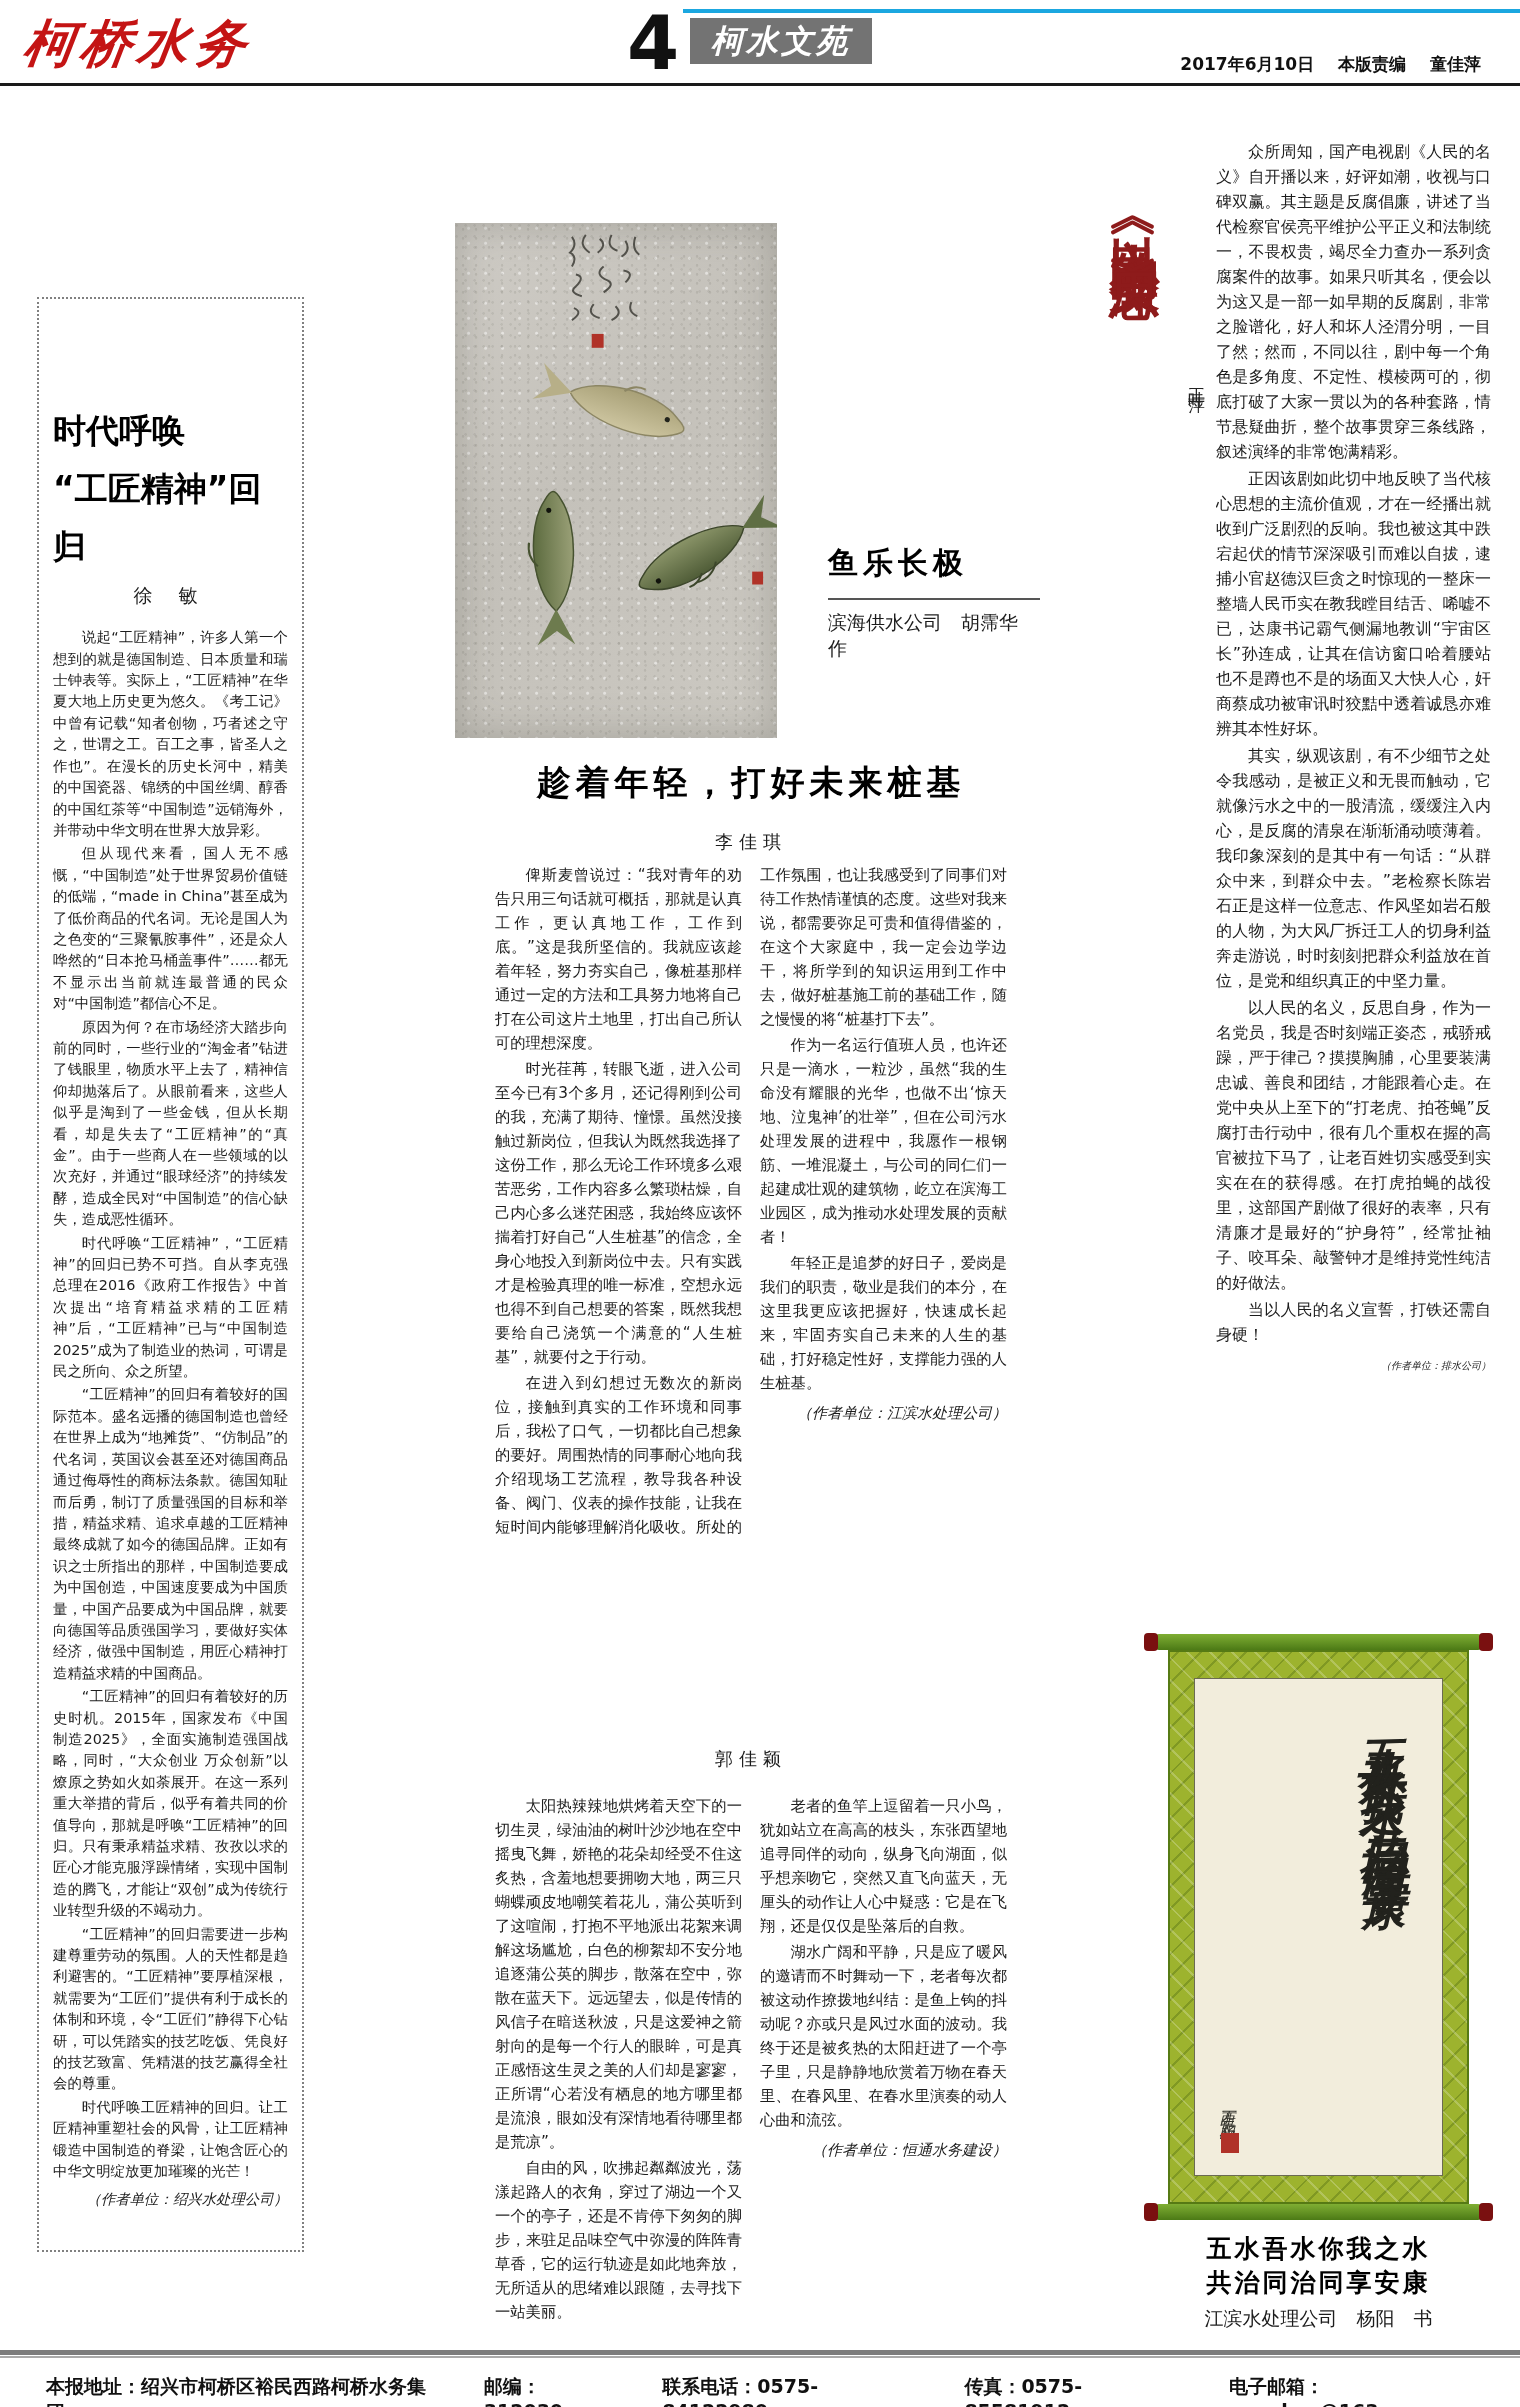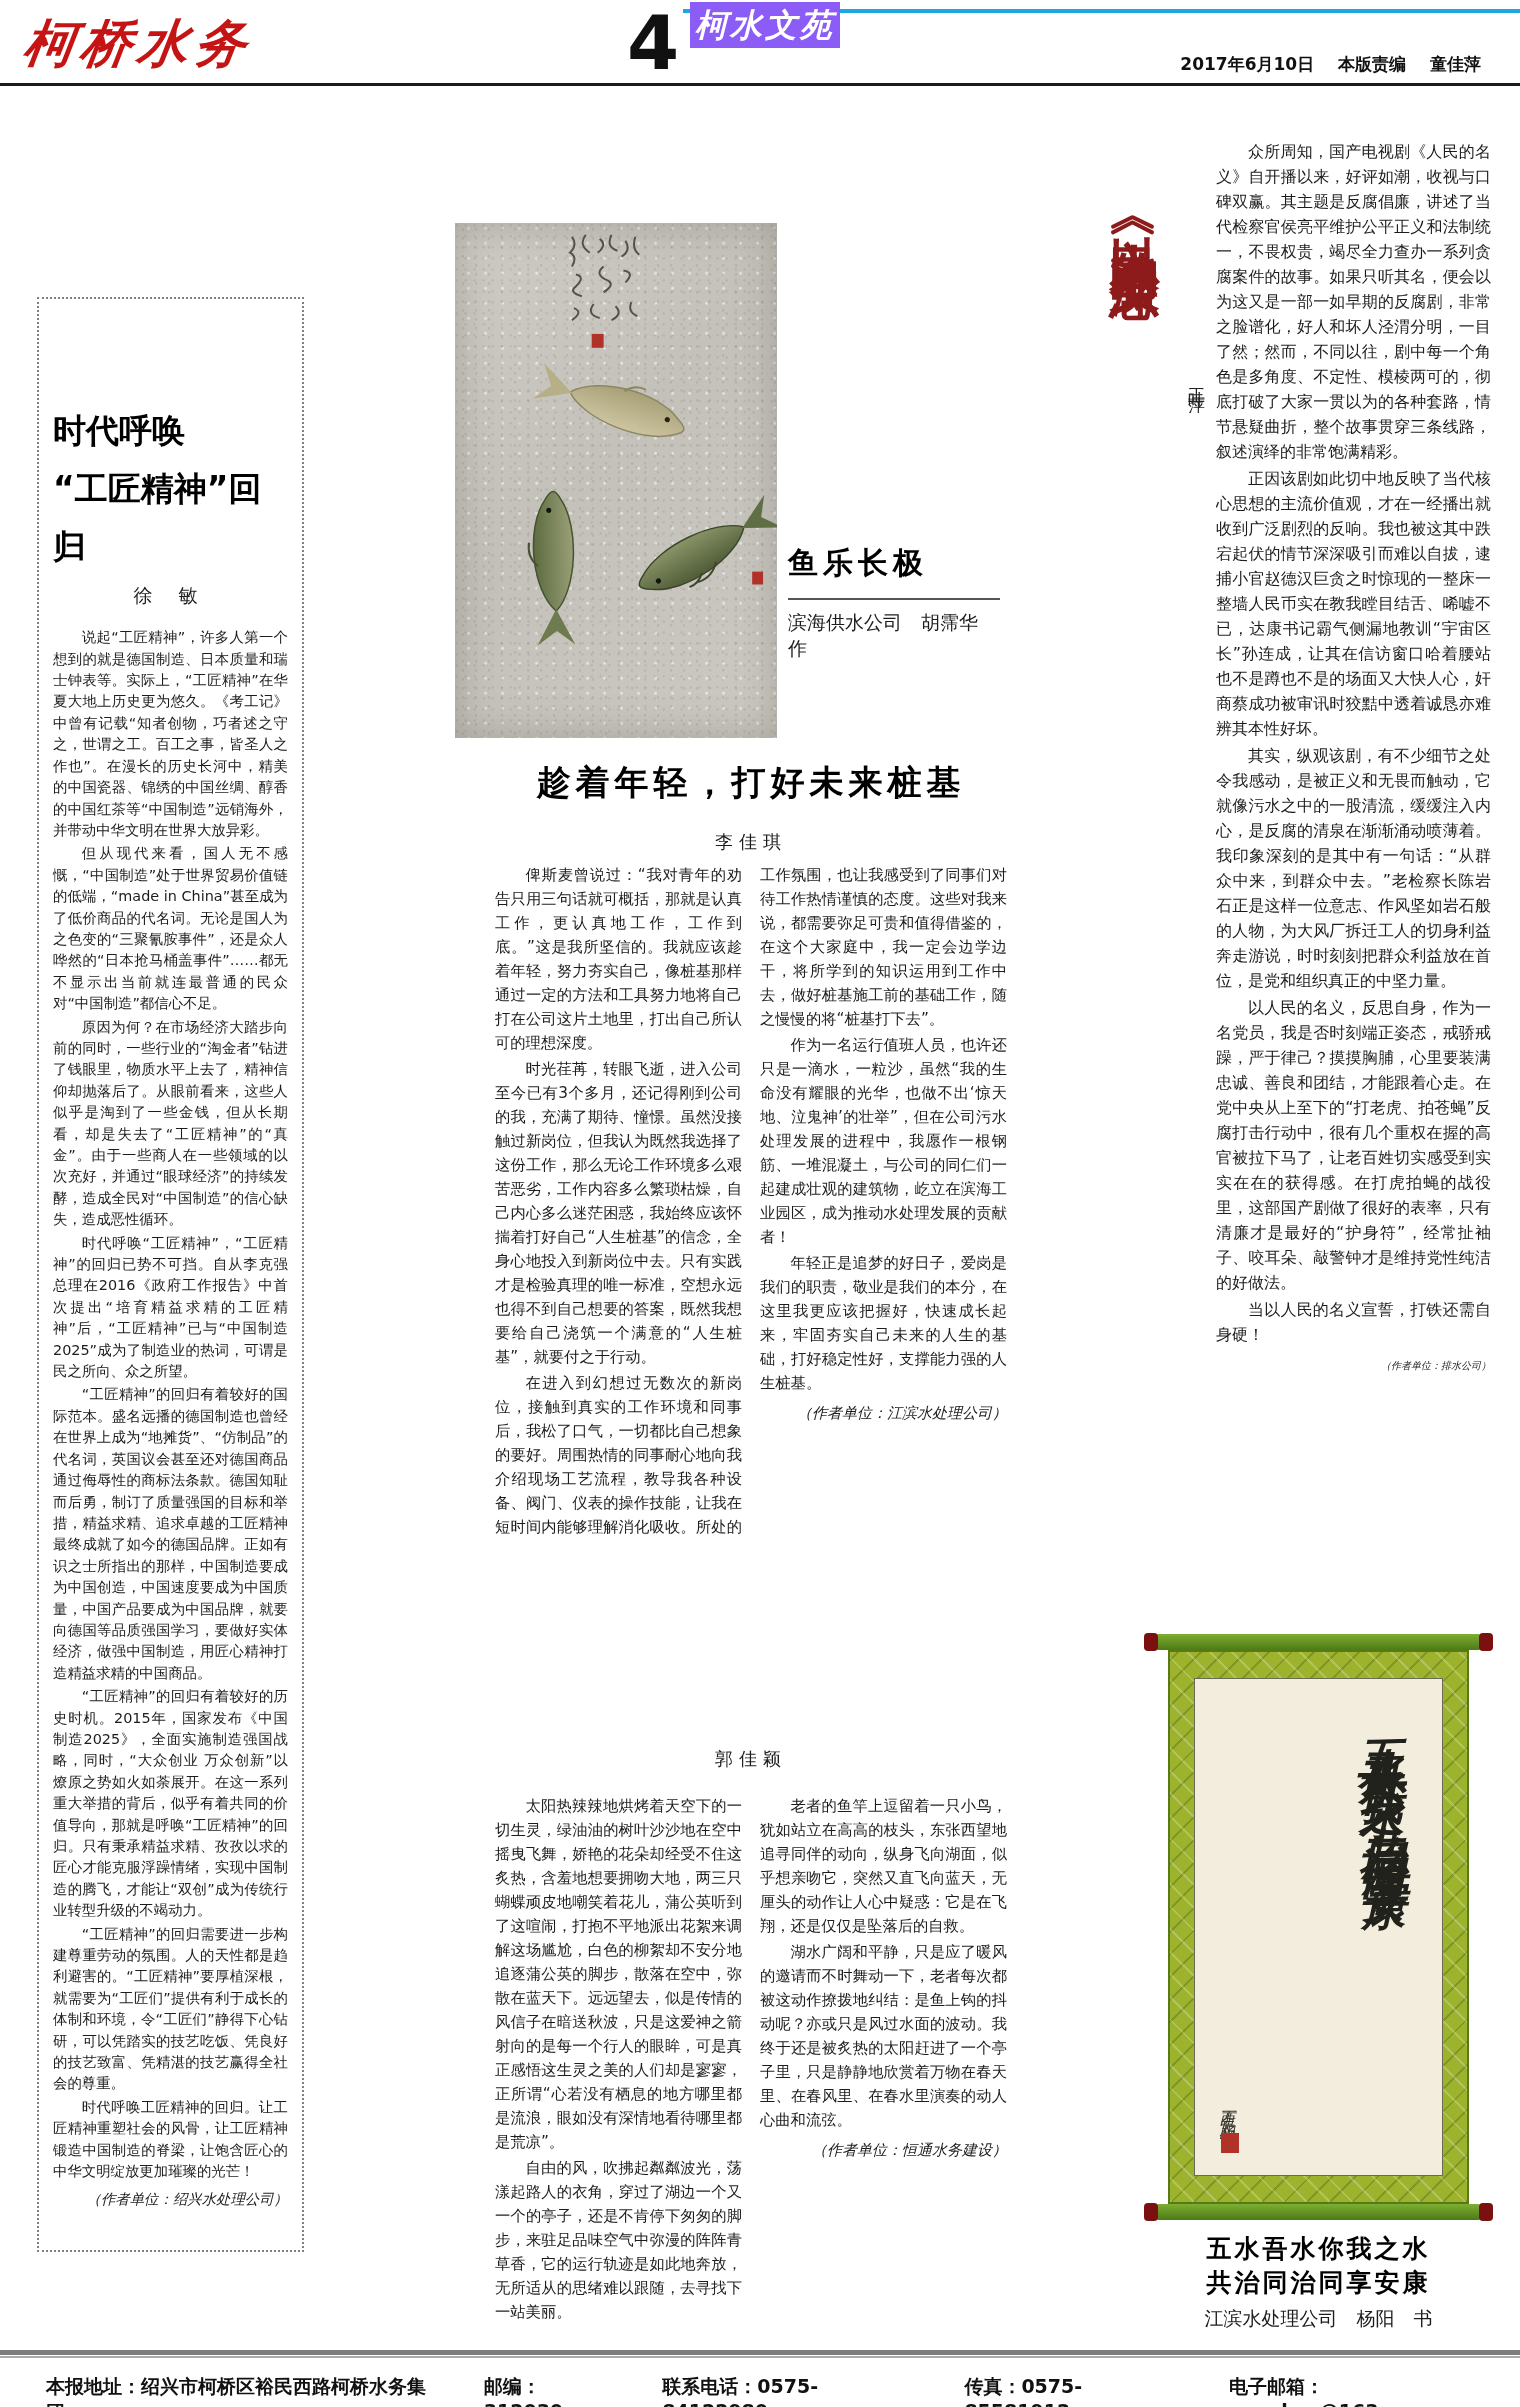--- a/index.html
+++ b/index.html
@@ -2,21 +2,21 @@
 <html><head>
 <meta charset="utf-8">
 <style>
   html,body{margin:0;padding:0;background:#e8e8e8;}
   .page{position:relative;width:1521px;height:2408px;background:#ffffff;margin:0 auto;
         font-family:"DejaVu Sans","Liberation Sans",sans-serif;color:#1c1c1c;overflow:hidden;}
   
   .masthead{position:absolute;left:24px;top:10px;font-family:"DejaVu Serif","Liberation Serif",serif;
     font-style:italic;font-weight:bold;font-size:51px;color:#c41414;transform:skewX(-8deg);letter-spacing:6px;}
   .pagenum{position:absolute;left:627px;top:6px;font-size:75px;font-weight:bold;color:#111;line-height:1;}
-  .section-badge{position:absolute;left:690px;top:2px;width:150px;height:46px;background:#8b5cf6;
+  .section-badge{position:absolute;left:690px;top:18px;width:182px;height:46px;background:#737373;
     color:#fff;font-style:italic;font-weight:bold;font-size:32px;text-align:center;line-height:46px;letter-spacing:3px;}
   .cyanline{position:absolute;left:683px;top:9px;right:0;height:4px;background:#1ba7e0;}
   .dateline{position:absolute;right:40px;top:53px;font-size:17px;font-weight:bold;color:#111;}
   .dateline span{margin-left:18px;}
   .header-rule{position:absolute;left:0;top:83px;width:1521px;height:3px;background:#1a1a1a;}
   
   .body-text p{margin:0 0 2px 0;text-indent:2em;text-align:justify;}
   .byline{text-align:right;font-family:"DejaVu Serif","Liberation Serif",serif;font-style:italic;margin-top:6px;}
   .kai{font-family:"DejaVu Serif","Liberation Serif",serif;}
   
@@ -28,21 +28,21 @@
   
   .painting{position:absolute;left:455px;top:223px;width:322px;height:515px;
     background-color:#c9c6c0;
     background-image:
       radial-gradient(circle at 18% 22%,rgba(70,70,60,.10) 1px,transparent 1.6px),
       radial-gradient(circle at 62% 71%,rgba(70,70,60,.12) 1px,transparent 1.6px),
       radial-gradient(circle at 80% 35%,rgba(255,255,255,.5) 1px,transparent 2px),
       linear-gradient(135deg,#cfccc6 0%,#c4c1ba 45%,#ccc9c2 100%);
     background-size:9px 11px,13px 9px,17px 15px,100% 100%;
     box-shadow:inset 0 0 40px rgba(90,88,80,.35);}
-  .caption-block{position:absolute;left:788px;top:543px;width:212px;}
+  .caption-block{position:absolute;left:828px;top:543px;width:212px;}
   .caption-title{font-size:30px;font-weight:bold;letter-spacing:5px;color:#000;}
   .caption-rule{height:2px;background:#555;margin:14px 0 10px 0;}
   .caption-credit{font-size:19px;}
   
   .mid-title{position:absolute;left:495px;top:760px;width:512px;text-align:center;
     font-size:34px;font-weight:bold;letter-spacing:5px;color:#000;}
   .mid-author{position:absolute;left:495px;top:830px;width:512px;text-align:center;font-size:18px;letter-spacing:6px;}
   .mid-body{position:absolute;left:495px;top:863px;width:512px;height:693px;
     column-count:2;column-gap:18px;column-fill:auto;font-size:15.3px;line-height:24px;overflow:hidden;}
   .mid-body .byline{font-size:15px;}

